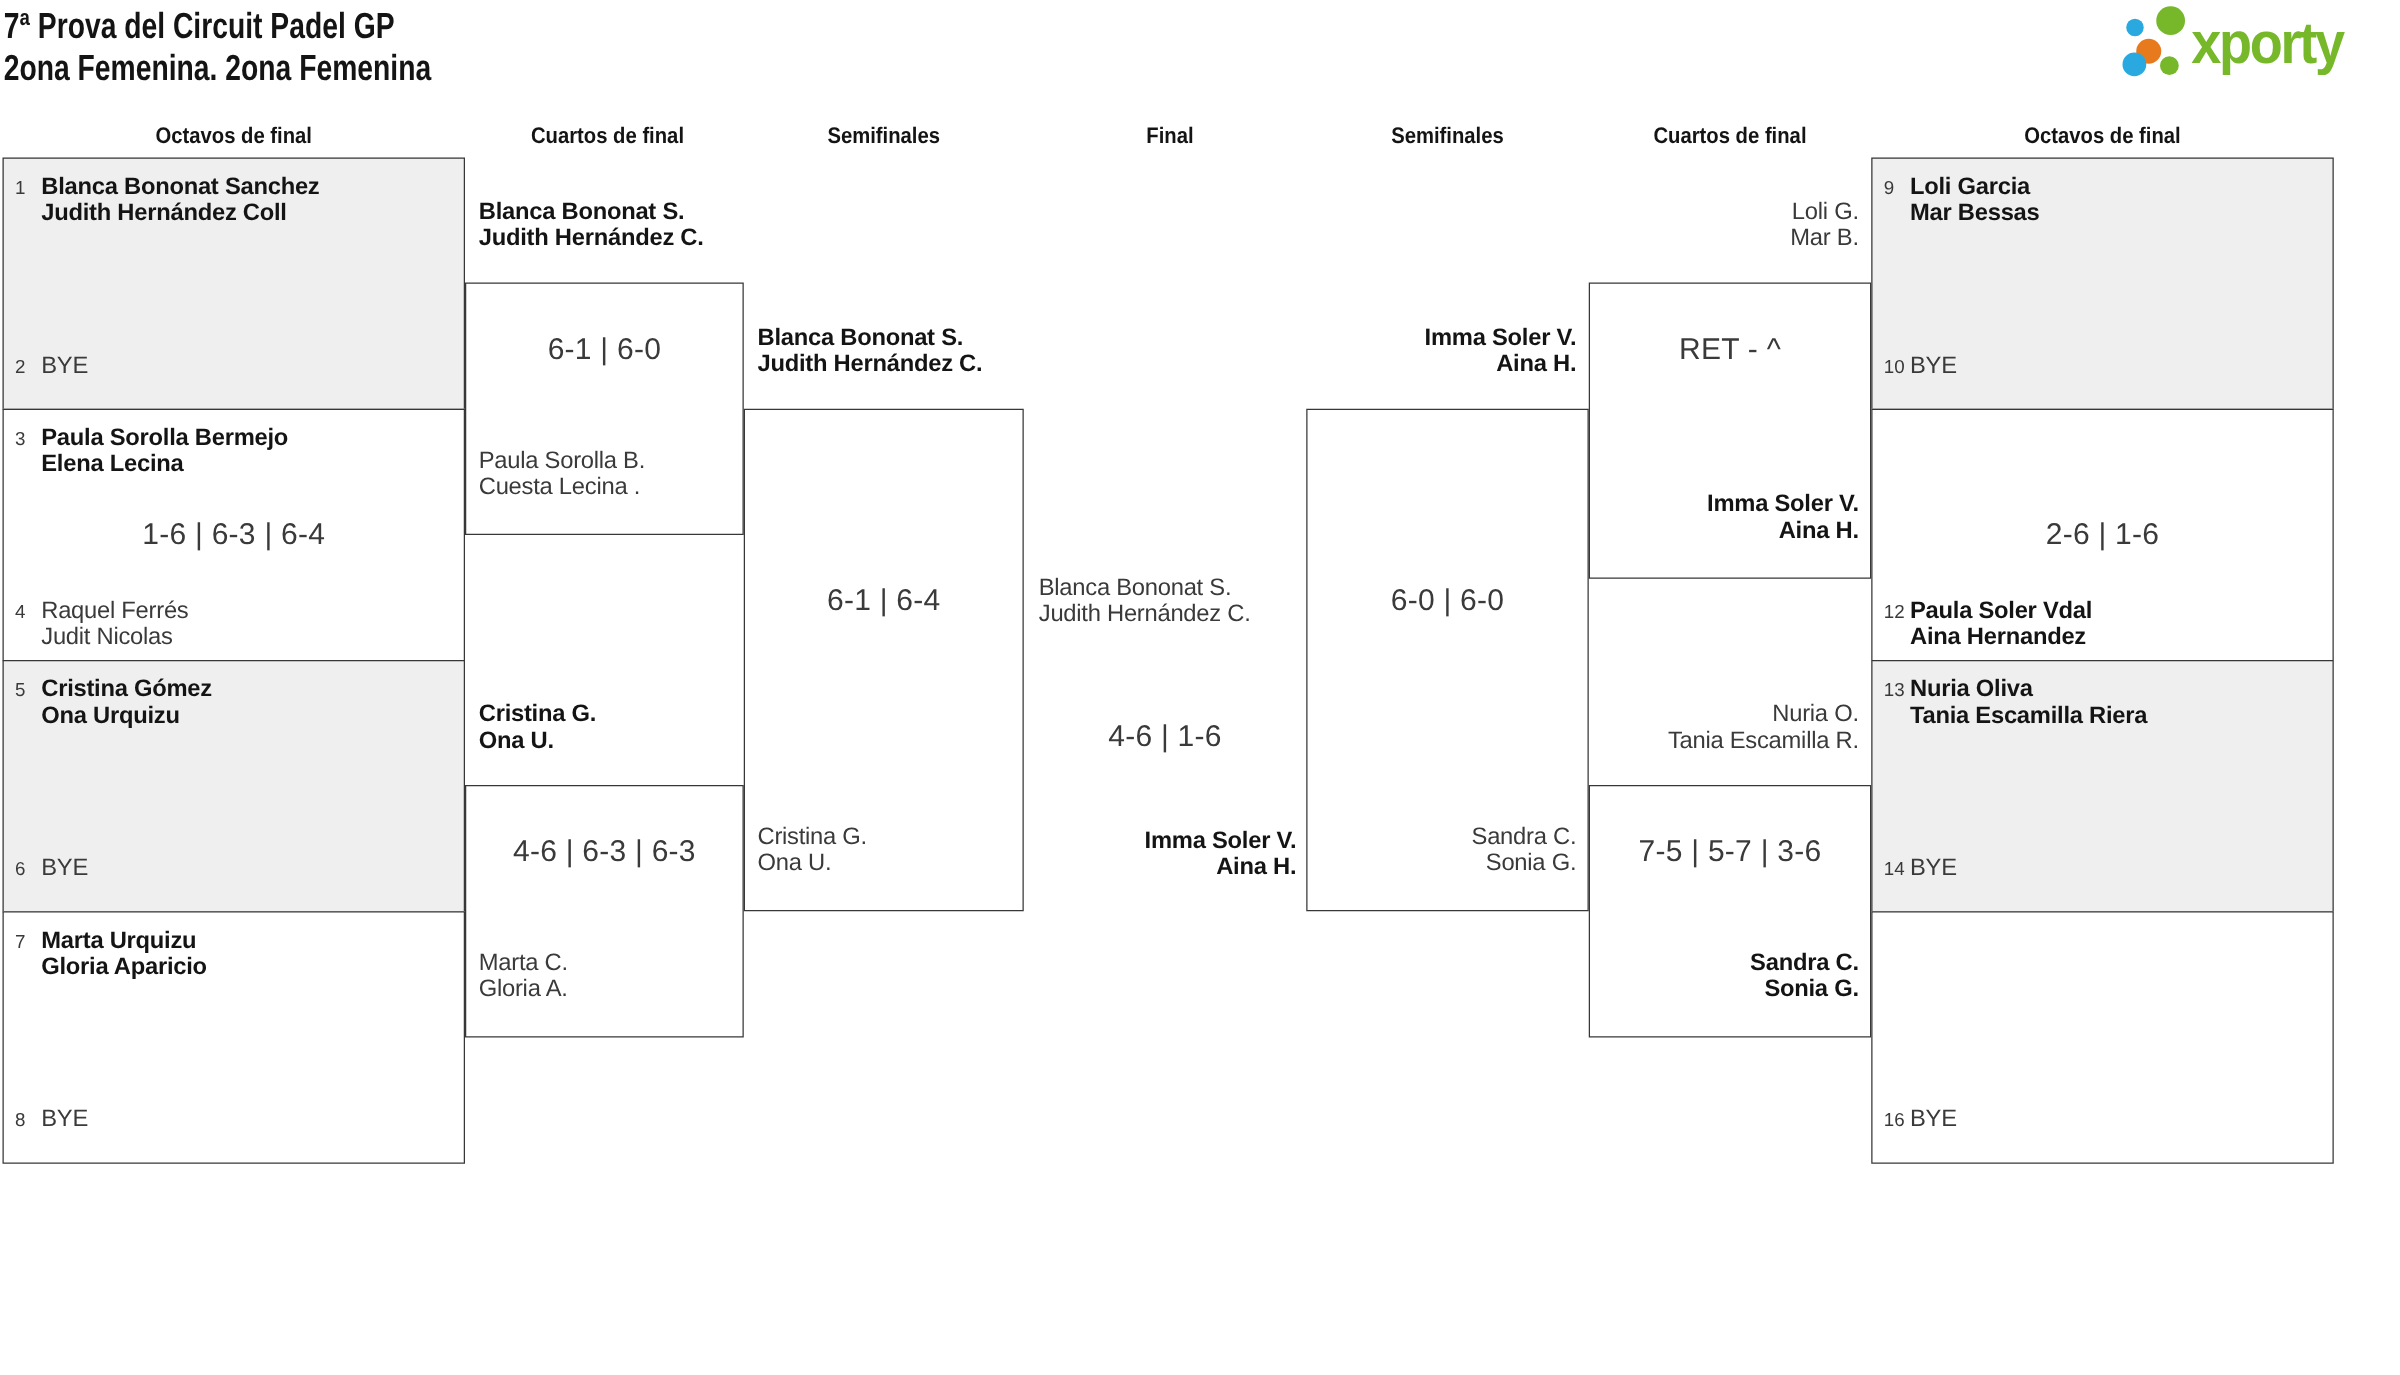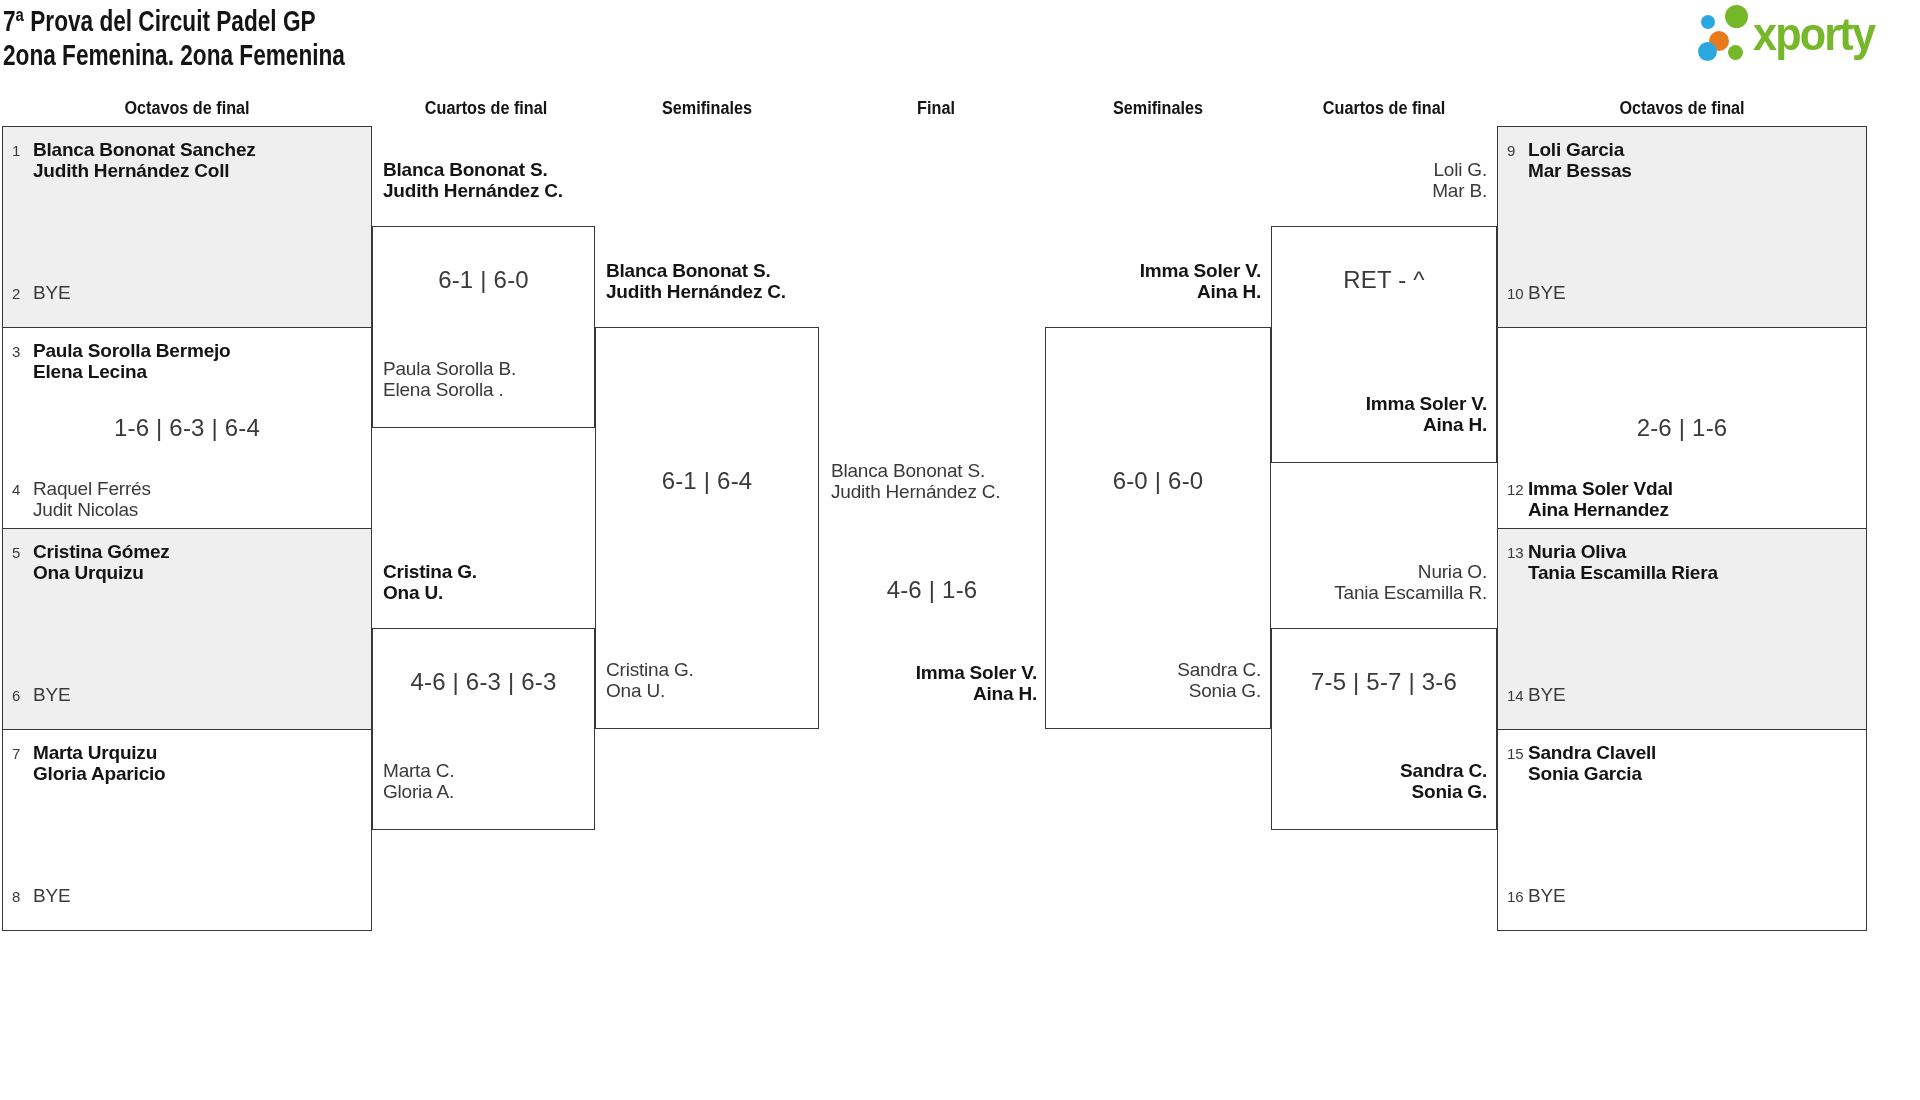--- a/index.html
+++ b/index.html
@@ -151,21 +151,21 @@
   </div>
 
   <div class="box knock" style="left:372px;top:226px;width:223px;height:202px;">
     <div class="tname above alignL winner">
       <span class="nl">Blanca Bononat S.</span>
       <span class="nl">Judith Hernández C.</span>
     </div>
     <div class="score qfpos">6-1 | 6-0</div>
     <div class="tname inside alignL loser">
       <span class="nl">Paula Sorolla B.</span>
-      <span class="nl">Elena Sorolla .</span>
+      <span class="nl">Cuesta Lecina .</span>
     </div>
   </div>
 
   <div class="box knock" style="left:372px;top:628px;width:223px;height:202px;">
     <div class="tname above alignL winner">
       <span class="nl">Cristina G.</span>
       <span class="nl">Ona U.</span>
     </div>
     <div class="score qfpos">4-6 | 6-3 | 6-3</div>
     <div class="tname inside alignL loser">
@@ -246,21 +246,21 @@
         <span class="nl">BYE</span>
       </span>
     </div>
   </div>
 
   <div class="box oct white" style="left:1497px;top:327px;width:370px;height:202px;">
     <div class="score mid">2-6 | 1-6</div>
     <div class="slot bottom">
       <span class="seed">12</span>
       <span class="names winner">
-        <span class="nl">Imma Soler Vdal</span>
+        <span class="nl">Paula Soler Vdal</span>
         <span class="nl">Aina Hernandez</span>
       </span>
     </div>
   </div>
 
   <div class="box oct gray" style="left:1497px;top:528px;width:370px;height:202px;">
     <div class="slot top">
       <span class="seed">13</span>
       <span class="names winner">
         <span class="nl">Nuria Oliva</span>
@@ -269,27 +269,20 @@
     </div>
     <div class="slot bottom bye">
       <span class="seed">14</span>
       <span class="names loser">
         <span class="nl">BYE</span>
       </span>
     </div>
   </div>
 
   <div class="box oct white" style="left:1497px;top:729px;width:370px;height:202px;">
-    <div class="slot top">
-      <span class="seed">15</span>
-      <span class="names winner">
-        <span class="nl">Sandra Clavell</span>
-        <span class="nl">Sonia Garcia</span>
-      </span>
-    </div>
     <div class="slot bottom bye">
       <span class="seed">16</span>
       <span class="names loser">
         <span class="nl">BYE</span>
       </span>
     </div>
   </div>
 
 </div>
 

